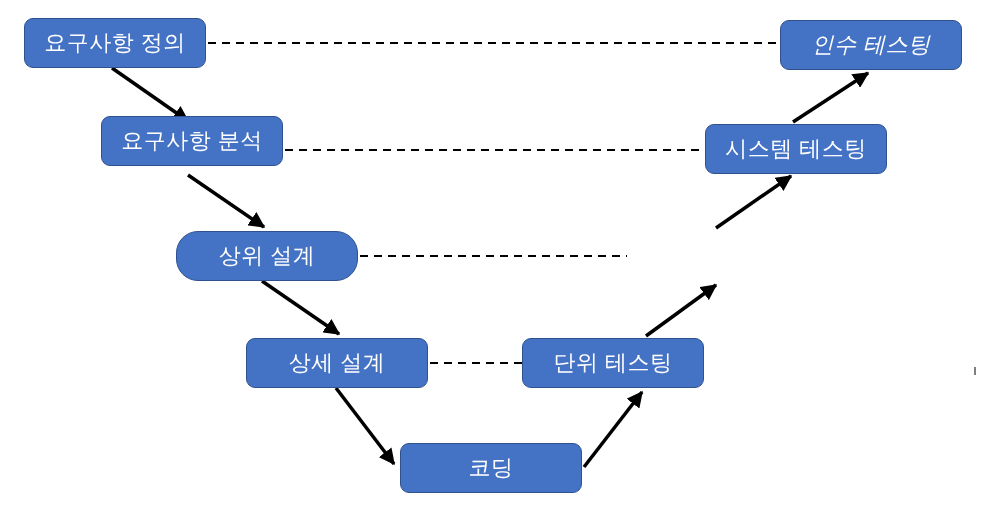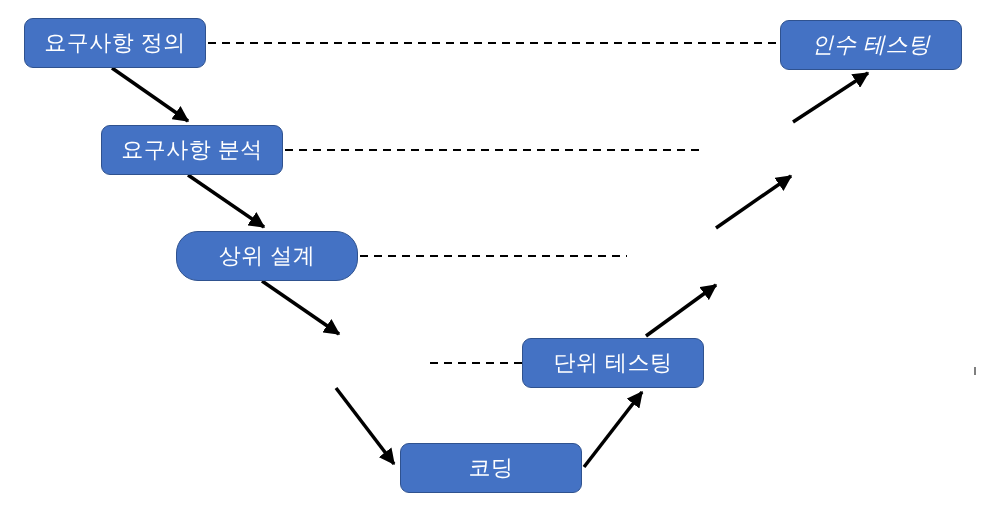--- a/index.html
+++ b/index.html
@@ -39,21 +39,21 @@
     display: flex;
     align-items: center;
     justify-content: center;
     color: var(--node-text);
     font-size: 22px;
     letter-spacing: 0.5px;
     white-space: nowrap;
     z-index: 2;
   }
   .n0 { left: 24px;  top: 18px;  }
-  .n1 { left: 101px; top: 125px; }
+  .n1 { left: 101px; top: 116px; }
   .n2 { left: 176px; top: 231px; border-radius: 22px; }
   .n3 { left: 246px; top: 338px; }
   .n4 { left: 400px; top: 443px; }
   .n5 { left: 522px; top: 338px; }
   .n6 { left: 629px; top: 230px; }
   .n7 { left: 705px; top: 124px; }
   .n8 { left: 780px; top: 20px; font-style: italic;  }
   .stray-mark {
     position: absolute;
     left: 974px; top: 367px;
@@ -92,24 +92,30 @@
 
   <div class="node n0">
     <span>요구사항 정의</span>
   </div>
   <div class="node n1">
     <span>요구사항 분석</span>
   </div>
   <div class="node n2">
     <span>상위 설계</span>
   </div>
+  <div class="node n3">
+    <span>상세 설계</span>
+  </div>
   <div class="node n4">
     <span>코딩</span>
   </div>
   <div class="node n5">
     <span>단위 테스팅</span>
+  </div>
+  <div class="node n7">
+    <span>시스템 테스팅</span>
   </div>
   <div class="node n8">
     <span>인수 테스팅</span>
   </div>
 
   <div class="stray-mark"></div>
 </div>
 
 </body></html>

